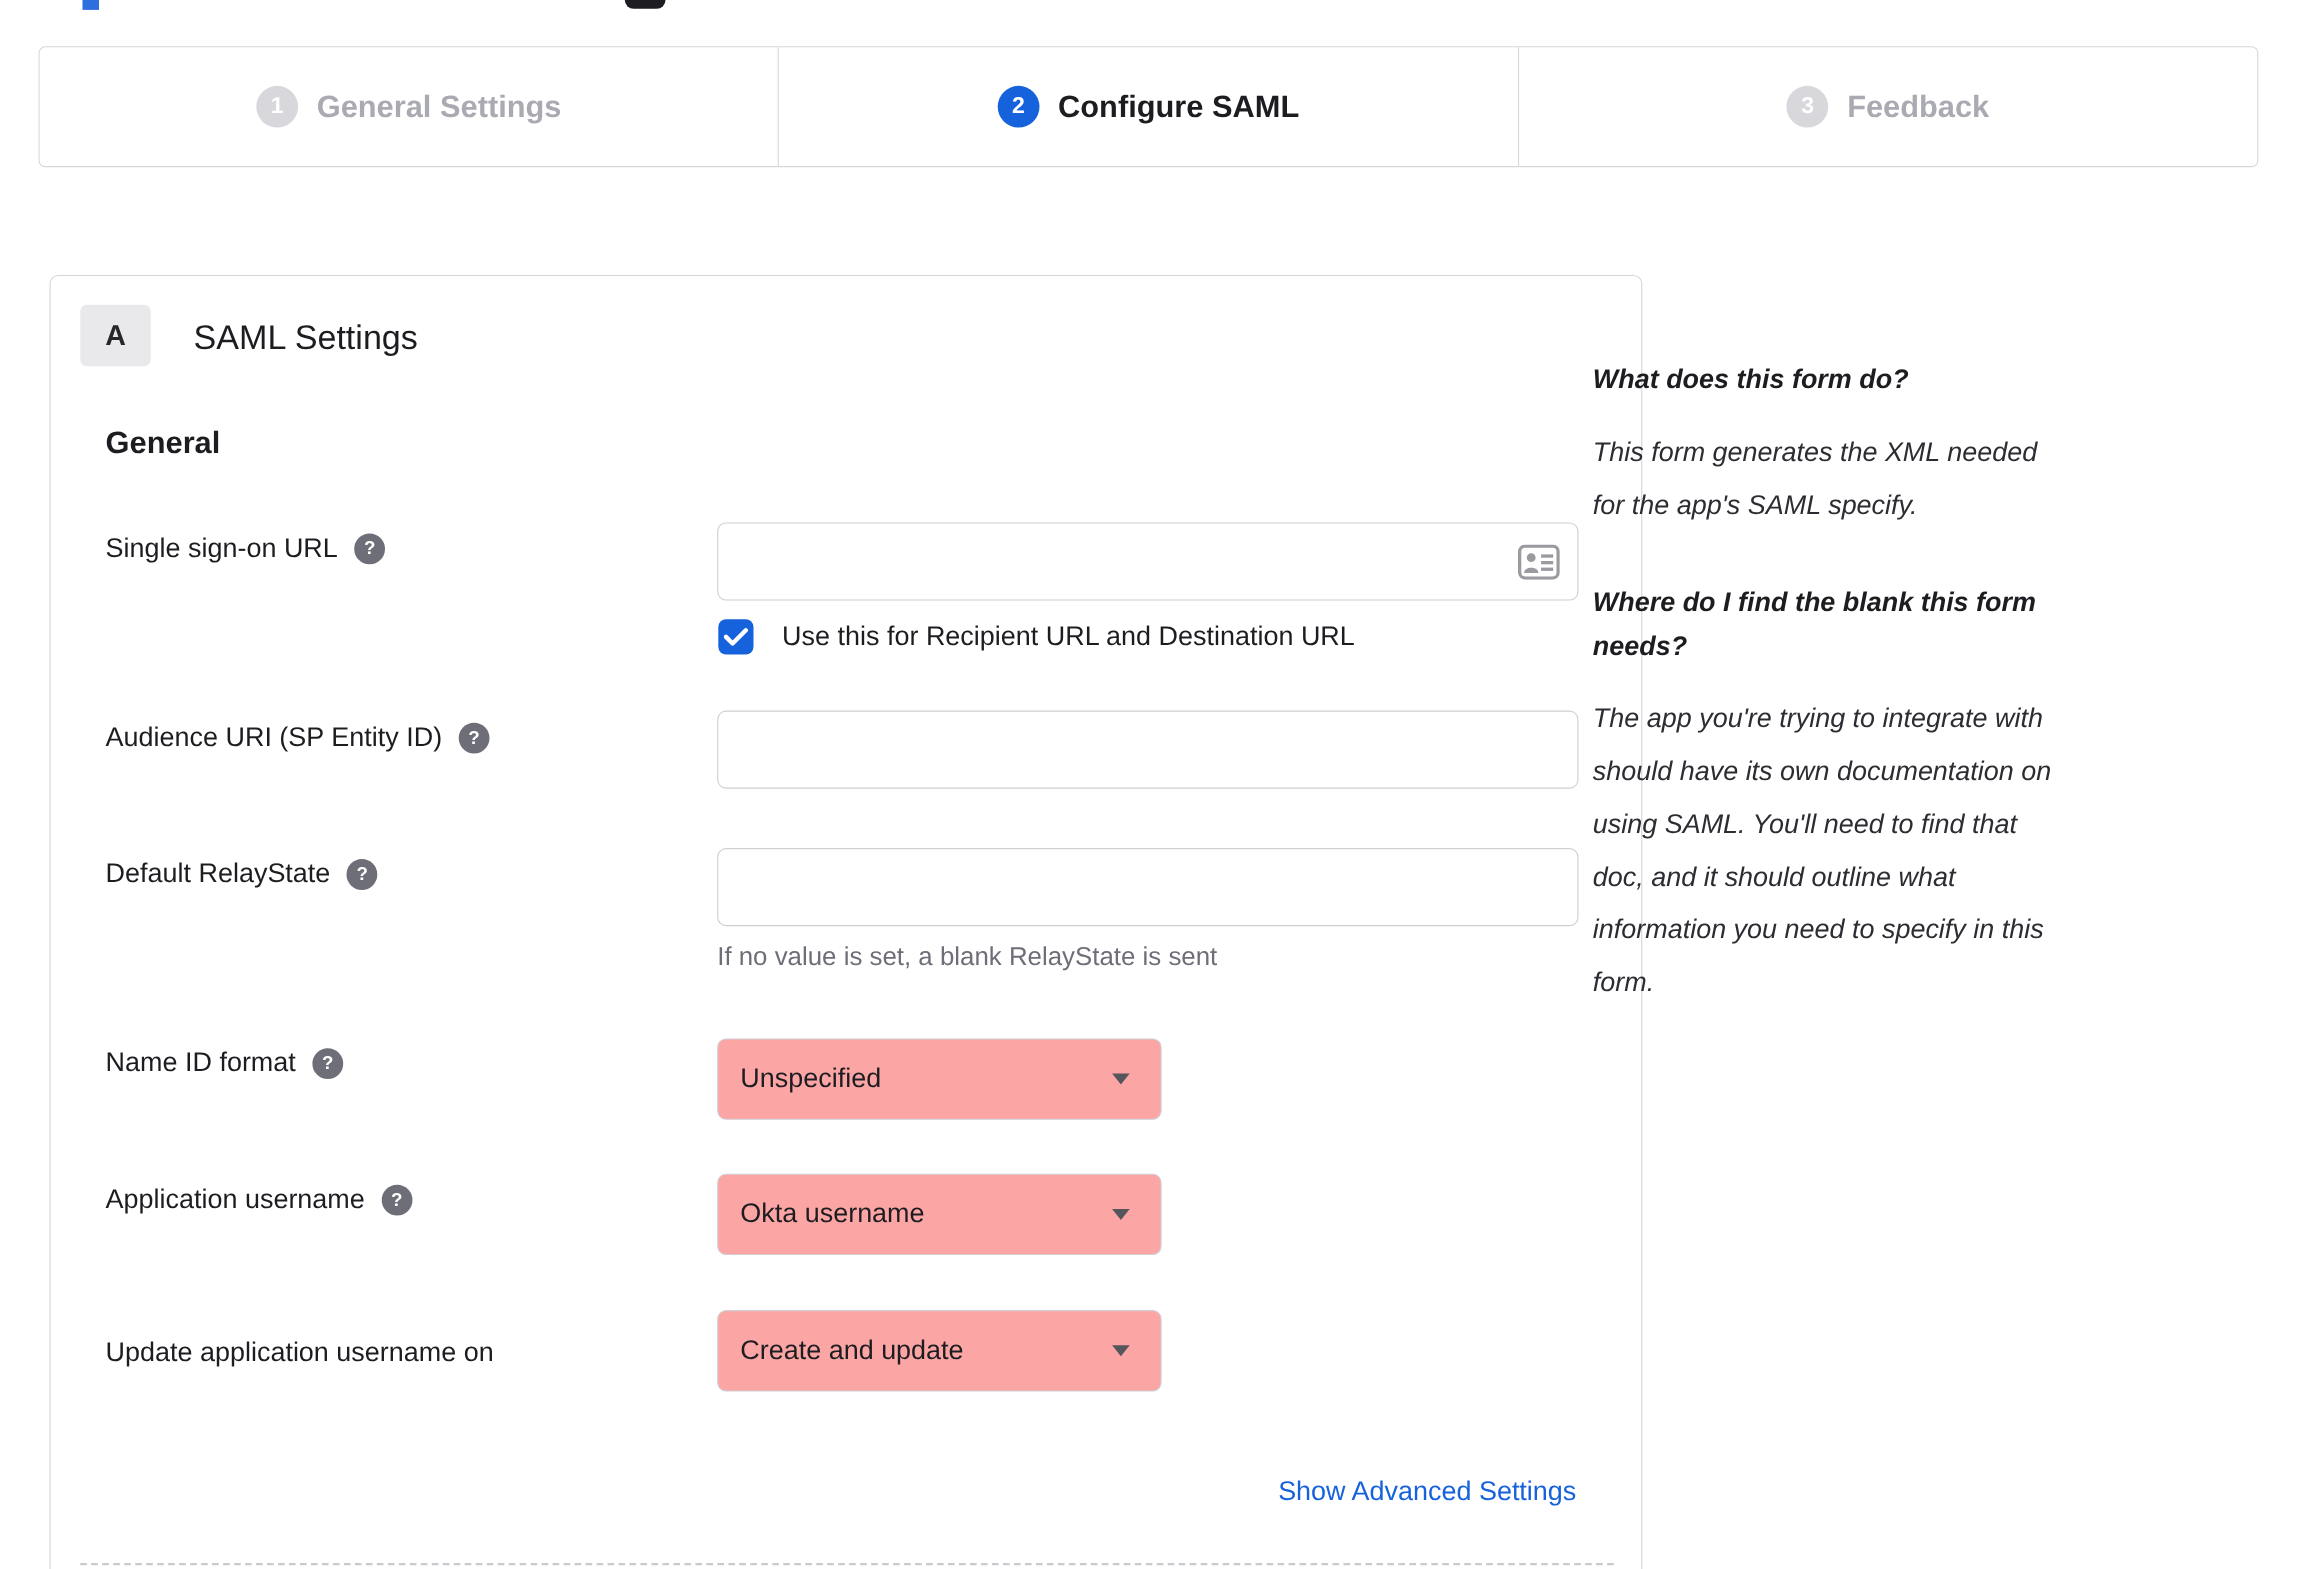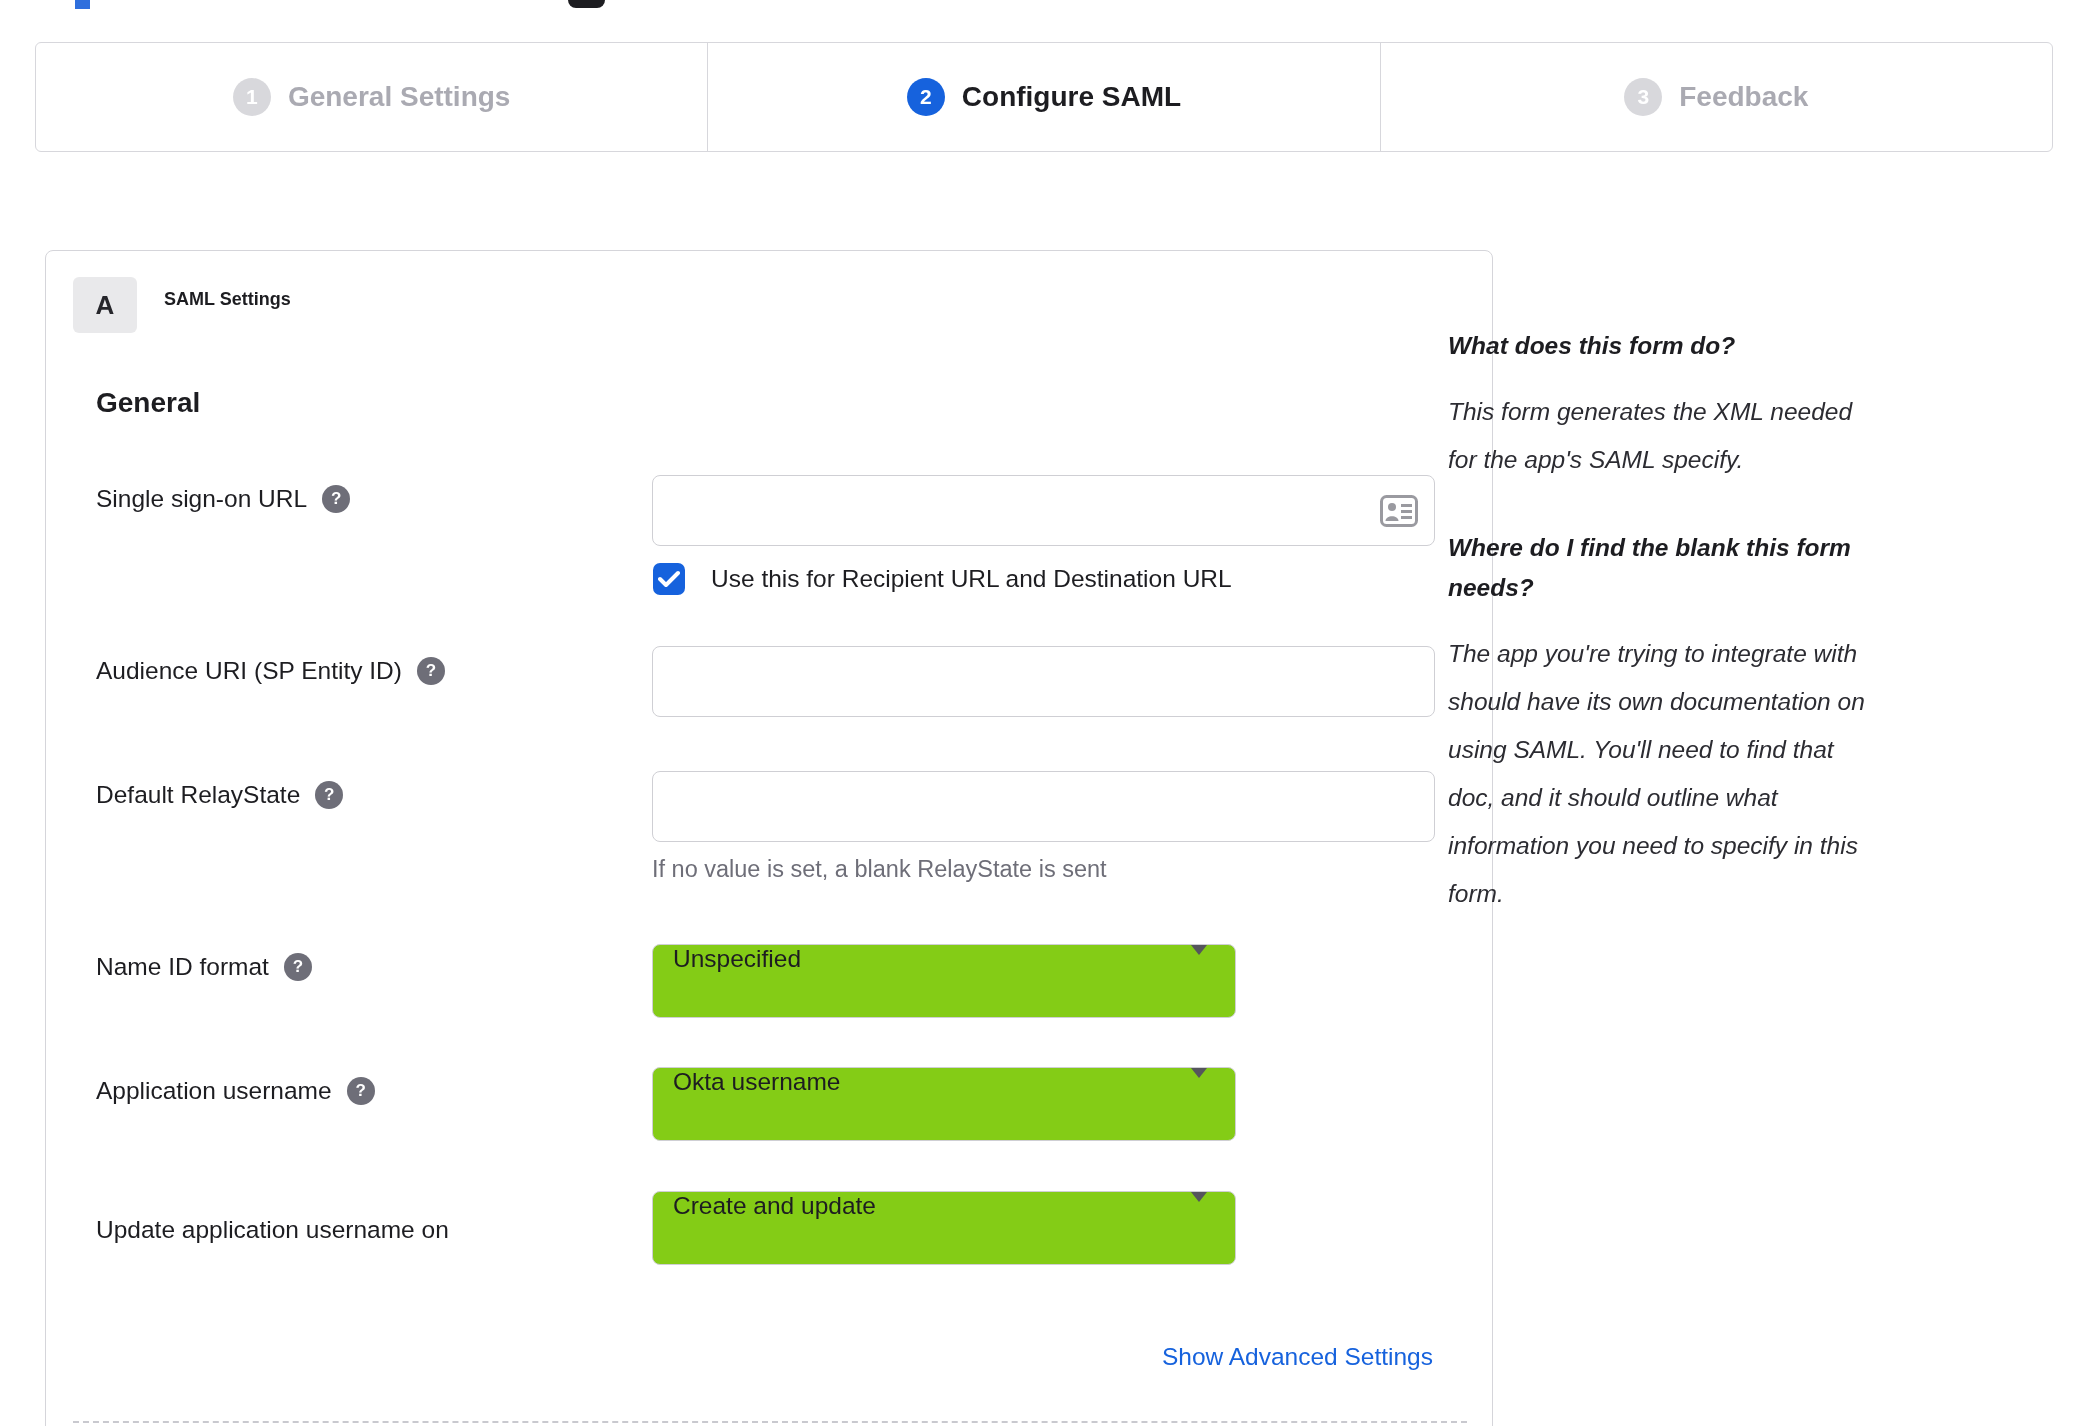--- a/index.html
+++ b/index.html
@@ -23,43 +23,43 @@
   .step-label { font-size: 28px; font-weight: bold; }
   .step.inactive .step-label { color: #aaaab2; }
   .step.active .step-label { color: #1d1d21; }
 
   
   .panel { position: absolute; left: 45px; top: 250px; width: 1448px; height: 1300px;
     background: #ffffff; border: 1px solid #d5d5da; border-radius: 8px; }
   .badge-a { position: absolute; left: 27px; top: 26px; width: 64px; height: 56px;
     background: #e9e9eb; border-radius: 6px; display: flex; align-items: center; justify-content: center;
     font-size: 26px; font-weight: bold; color: #26262b; }
-  .panel-title { position: absolute; left: 118px; top: 38px; font-size: 18px; font-weight: bold; }
+  .panel-title { position: absolute; left: 130px; top: 38px; font-size: 31px; font-weight: normal; }
   .group-title { position: absolute; left: 50px; top: 136px; font-size: 28px; font-weight: bold; }
 
   .field-label { position: absolute; left: 50px; display: flex; align-items: center; gap: 15px;
     font-size: 24.5px; color: #1d1d21; height: 34px; }
   .help-icon { width: 28px; height: 28px; border-radius: 50%; background: #6e6e78; color: #ffffff;
     font-size: 17px; font-weight: bold; display: flex; align-items: center; justify-content: center;
     flex: 0 0 auto; }
 
   .text-input { position: absolute; left: 606px; width: 783px; height: 71px;
     border: 1px solid #cfcfd4; border-radius: 8px; background: #ffffff; font-size: 24.5px;
     color: #1d1d21; padding: 0 60px 0 20px; outline: none; font-family: "Liberation Sans", sans-serif; }
   .input-icon { position: absolute; width: 38px; height: 32px; }
 
   .checkbox { position: absolute; left: 607px; top: 312px; width: 32px; height: 32px;
     background: #1662dd; border-radius: 7px; display: flex; align-items: center; justify-content: center; }
   .checkbox-label { position: absolute; left: 665px; top: 312px; height: 32px; display: flex;
     align-items: center; font-size: 24.5px; }
 
   .hint { position: absolute; left: 606px; top: 605px; font-size: 23.5px; color: #6e6e78; }
 
-  .select { position: absolute; left: 606px; width: 584px; height: 74px; border: 1px solid #cfcfd4;
-    border-radius: 8px; background: #84cc16; display: flex; align-items: flex-start;
+  .select { position: absolute; left: 606px; width: 404px; height: 74px; border: 1px solid #cfcfd4;
+    border-radius: 8px; background: #fca5a5; display: flex; align-items: center;
     padding: 0 28px 0 20px; font-size: 24.5px; color: #1d1d21; cursor: pointer; }
   .select .caret { margin-left: auto; width: 0; height: 0; border-left: 8px solid transparent;
     border-right: 8px solid transparent; border-top: 10px solid #55555c; }
 
   .advanced-link { position: absolute; right: 59px; top: 1092px; font-size: 24.5px; font-weight: 500;
     color: #1662dd; text-decoration: none; cursor: pointer; }
 
   .dashed-divider { position: absolute; left: 27px; top: 1170px; width: 1394px; height: 0;
     border-top: 2px dashed #c9c9cf; }
 

